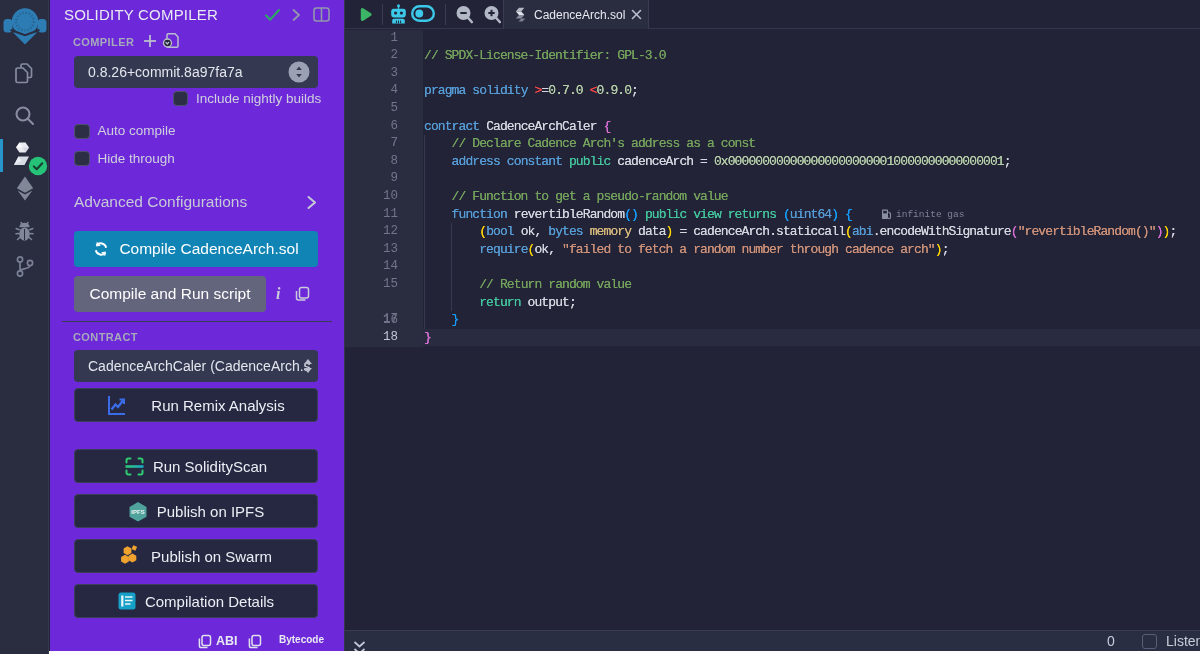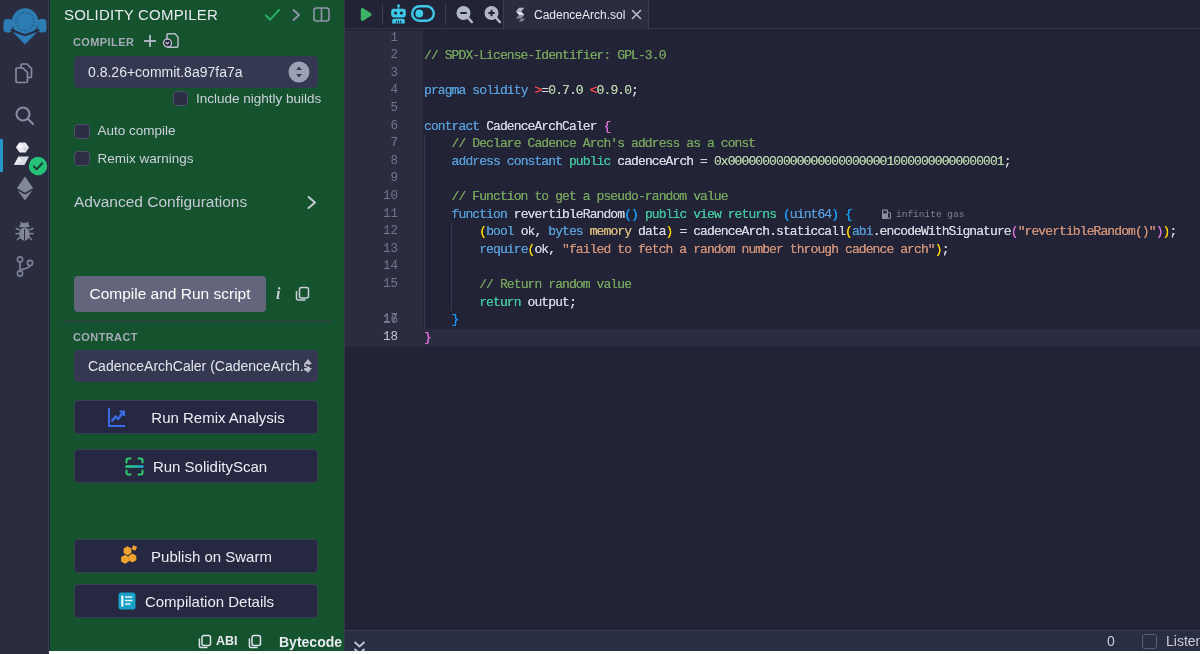--- a/index.html
+++ b/index.html
@@ -91,21 +91,21 @@
     <g fill="none" stroke="#7b8096" stroke-width="1.7">
       <circle cx="6" cy="4.5" r="2.6"></circle>
       <circle cx="6" cy="18.5" r="2.6"></circle>
       <circle cx="16" cy="8" r="2.6"></circle>
       <path d="M6 7.1 V15.9"></path>
       <path d="M16 10.6 c0 4 -10 2.5 -10 5.3"></path>
     </g>
   </svg>
 </div>
 
-<div class="abs" id="panel" style="left:50px;top:0;width:294px;height:654px;background:#14532d;">
+<div class="abs" id="panel" style="left:50px;top:0;width:294px;height:654px;background:#6d28d9;">
 
   <div class="abs" style="left:14px;top:6px;font-size:15px;font-weight:500;letter-spacing:0.2px;color:#e8eaf2;">SOLIDITY COMPILER</div>
   <svg class="abs" style="left:214px;top:8px;" width="17" height="14" viewBox="0 0 17 14">
     <path d="M2 7.5 l4.2 4.2 L15 2" fill="none" stroke="#27ae60" stroke-width="2" stroke-linecap="round" stroke-linejoin="round"></path>
   </svg>
   <svg class="abs" style="left:241px;top:8px;" width="10" height="14" viewBox="0 0 10 14">
     <path d="M2.5 2 L8 7 L2.5 12" fill="none" stroke="#9297ab" stroke-width="1.8" stroke-linecap="round" stroke-linejoin="round"></path>
   </svg>
   <svg class="abs" style="left:263px;top:7px;" width="17" height="15" viewBox="0 0 17 15">
     <rect x="1" y="1" width="15" height="13" rx="2.5" fill="none" stroke="#9297ab" stroke-width="1.6"></rect>
@@ -130,47 +130,56 @@
     <path d="M11 16.5 l2.8-3.5 h-5.6 z" fill="#343850"></path>
   </svg>
 
   <div class="cb" style="left:122.5px;top:90.5px;"></div>
   <div class="cblabel" style="left:146px;top:91px;">Include nightly builds</div>
 
   <div class="cb" style="left:24px;top:123.5px;"></div>
   <div class="cblabel" style="left:47.5px;top:123px;">Auto compile</div>
 
   <div class="cb" style="left:24px;top:150.5px;"></div>
-  <div class="cblabel" style="left:47.5px;top:150.5px;">Remix warnings</div>
+  <div class="cblabel" style="left:47.5px;top:150.5px;">Hide through</div>
 
   <div class="abs" style="left:24px;top:193px;font-size:15.5px;color:#c6c9d6;">Advanced Configurations</div>
   <svg class="abs" style="left:256px;top:195px;" width="11" height="15" viewBox="0 0 11 15">
     <path d="M2.5 2 L9 7.5 L2.5 13" fill="none" stroke="#c6c9d6" stroke-width="2" stroke-linecap="round" stroke-linejoin="round"></path>
   </svg>
 
+  <div class="abs" style="left:24px;top:231px;width:244px;height:36px;background:#0f84b5;border-radius:4px;display:flex;align-items:center;justify-content:center;">
+    <svg width="16" height="16" viewBox="0 0 16 16">
+      <path d="M13.2 6.8 A5.6 5.6 0 0 0 3.4 4.4" fill="none" stroke="#fff" stroke-width="1.9"></path>
+      <path d="M2.8 9.2 A5.6 5.6 0 0 0 12.6 11.6" fill="none" stroke="#fff" stroke-width="1.9"></path>
+      <path d="M3.8 0.8 L3.2 5.4 L7.8 4.8 Z" fill="#fff"></path>
+      <path d="M12.2 15.2 L12.8 10.6 L8.2 11.2 Z" fill="#fff"></path>
+    </svg>
+    <span style="margin-left:10px;font-size:15.5px;color:#fff;">Compile CadenceArch.sol</span>
+  </div>
 
   <div class="abs" style="left:24px;top:275.5px;width:192px;height:36px;background:#63657c;border-radius:4px;display:flex;align-items:center;justify-content:center;">
     <span style="font-size:15.5px;color:#fff;">Compile and Run script</span>
   </div>
   <div class="abs" style="left:226px;top:285px;width:10px;font-family:'Liberation Serif',serif;font-style:italic;font-weight:bold;font-size:16px;color:#c9cdd9;">i</div>
   <svg class="abs" style="left:245px;top:286px;" width="15" height="16" viewBox="0 0 15 16">
     <rect x="4.5" y="1.5" width="9" height="10.5" rx="2" fill="none" stroke="#c9cdd9" stroke-width="1.5"></rect>
     <path d="M10.5 14 H3.5 A2 2 0 0 1 1.5 12 V5" fill="none" stroke="#c9cdd9" stroke-width="1.5"></path>
   </svg>
 
   <div class="abs" style="left:12px;top:321px;width:270px;height:1px;background:#3a3d52;"></div>
 
   <div class="abs panel-label" style="left:23px;top:331px;">CONTRACT</div>
   <div class="sel" style="top:350px;padding-right:14px;">CadenceArchCaler (CadenceArch.s</div>
   <svg class="abs" style="left:252px;top:358px;" width="12" height="16" viewBox="0 0 12 16">
     <path d="M6 1 l4 5 h-8 z" fill="#b9bdcc"></path>
     <path d="M6 15 l4-5 h-8 z" fill="#b9bdcc"></path>
   </svg>
 
-  <div class="pbtn" style="top:400px;gap:16px;">
+  <div class="pbtn" style="top:388px;gap:16px;">
     <svg width="19" height="21" viewBox="0 0 19 21">
       <path d="M2 1 V19 H18" fill="none" stroke="#3b6ce8" stroke-width="2"></path>
       <path d="M4.5 14.5 L8.5 9.5 L11 12 L16 5.5" fill="none" stroke="#3b6ce8" stroke-width="2.4"></path>
       <path d="M12.5 4.5 h4.5 v4.5" fill="none" stroke="#3b6ce8" stroke-width="2"></path>
     </svg>
     <span>Run Remix Analysis</span>
   </div>
   <div class="pbtn" style="top:449px;">
     <svg width="19" height="19" viewBox="0 0 19 19">
       <g fill="none" stroke="#2ecc71" stroke-width="2" stroke-linecap="round">
@@ -182,20 +191,27 @@
       <defs>
           <linearGradient id="scang" x1="0" y1="0" x2="1" y2="0">
         <stop offset="0" stop-color="#2ecc71"></stop>
             <stop offset="1" stop-color="#18a7c9"></stop>
       </linearGradient>
         </defs>
       <rect x="0.5" y="8.2" width="18" height="2.6" fill="url(#scang)"></rect>
     </svg>
     <span>Run SolidityScan</span>
   </div>
+  <div class="pbtn" style="top:494px;">
+    <svg width="20" height="21" viewBox="0 0 20 21">
+      <path d="M10 1 L18.5 5.9 V15.7 L10 20.5 L1.5 15.7 V5.9 Z" fill="#4fa39c"></path>
+      <text x="10" y="13" font-size="6" font-weight="bold" fill="#eef5f4" text-anchor="middle" font-family="Liberation Sans,sans-serif">IPFS</text>
+    </svg>
+    <span>Publish on IPFS</span>
+  </div>
   <div class="pbtn" style="top:539px;">
     <svg width="22" height="23" viewBox="0 0 22 23">
       <path d="M7.5 1.2 L11.4 3.45 V7.95 L7.5 10.2 L3.6 7.95 V3.45 Z" fill="#f0a22e"></path>
       <path d="M5 9.8 L8.9 12.05 V16.55 L5 18.8 L1.1 16.55 V12.05 Z" fill="#f0a22e"></path>
       <path d="M12.4 8.6 L16.3 10.85 V15.35 L12.4 17.6 L8.5 15.35 V10.85 Z" fill="#f0a22e"></path>
       <rect x="12.2" y="0.8" width="4.2" height="4.2" fill="#f0a22e" transform="rotate(24 14.3 2.9)"></rect>
     </svg>
     <span>Publish on Swarm</span>
   </div>
   <div class="pbtn" style="top:584px;">
@@ -213,21 +229,21 @@
 
   <svg class="abs" style="left:148px;top:634px;" width="14" height="15" viewBox="0 0 14 15">
     <rect x="4" y="1.5" width="8.5" height="10" rx="2" fill="none" stroke="#dfe2ec" stroke-width="1.5"></rect>
     <path d="M9.5 13.5 H3.2 A1.8 1.8 0 0 1 1.4 11.7 V4.5" fill="none" stroke="#dfe2ec" stroke-width="1.5"></path>
   </svg>
   <div class="abs" style="left:166px;top:634px;font-size:12.5px;font-weight:bold;color:#e8eaf2;">ABI</div>
   <svg class="abs" style="left:198px;top:634px;" width="14" height="15" viewBox="0 0 14 15">
     <rect x="4" y="1.5" width="8.5" height="10" rx="2" fill="none" stroke="#dfe2ec" stroke-width="1.5"></rect>
     <path d="M9.5 13.5 H3.2 A1.8 1.8 0 0 1 1.4 11.7 V4.5" fill="none" stroke="#dfe2ec" stroke-width="1.5"></path>
   </svg>
-  <div class="abs" style="left:216px;top:634px;font-size:14px;font-weight:bold;color:#e8eaf2;padding-left:13px;">Bytecode</div>
+  <div class="abs" style="left:216px;top:634px;font-size:10px;font-weight:bold;color:#e8eaf2;padding-left:13px;">Bytecode</div>
 </div>
 
 <div class="abs" id="editor" style="left:344px;top:0;width:948px;height:654px;background:#222336;border-left:1px solid #34374c;">
 
   <div class="abs" style="left:0;top:0;width:856px;height:29px;border-bottom:1px solid #34374c;"></div>
   <svg class="abs" style="left:13px;top:7px;" width="15" height="15" viewBox="0 0 15 15">
     <path d="M2.8 2.6 a1.6 1.6 0 0 1 2.4 -1.35 L12.9 6.15 a1.6 1.6 0 0 1 0 2.7 L5.2 13.75 a1.6 1.6 0 0 1 -2.4 -1.35 Z" fill="#3cb567"></path>
   </svg>
   <div class="abs" style="left:37px;top:4px;width:1px;height:21px;background:#3a3d52;"></div>
 

